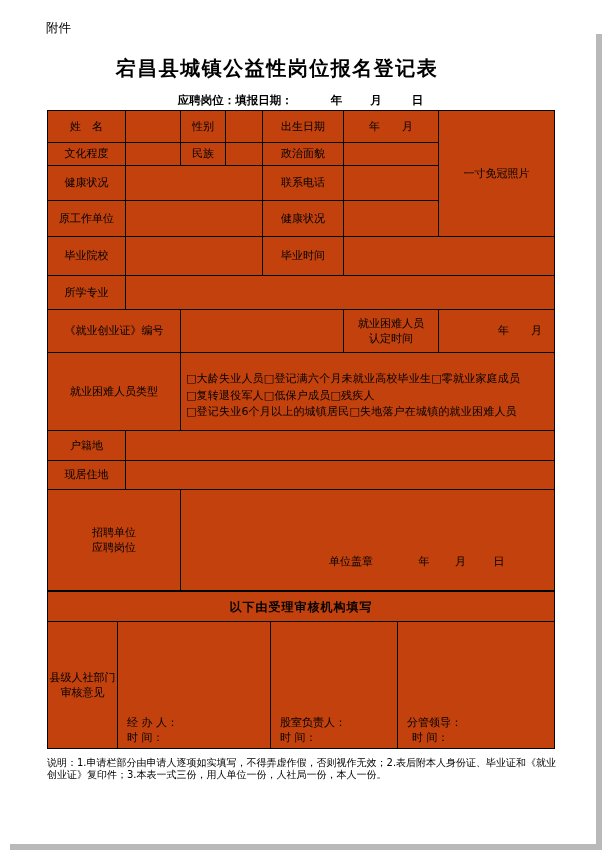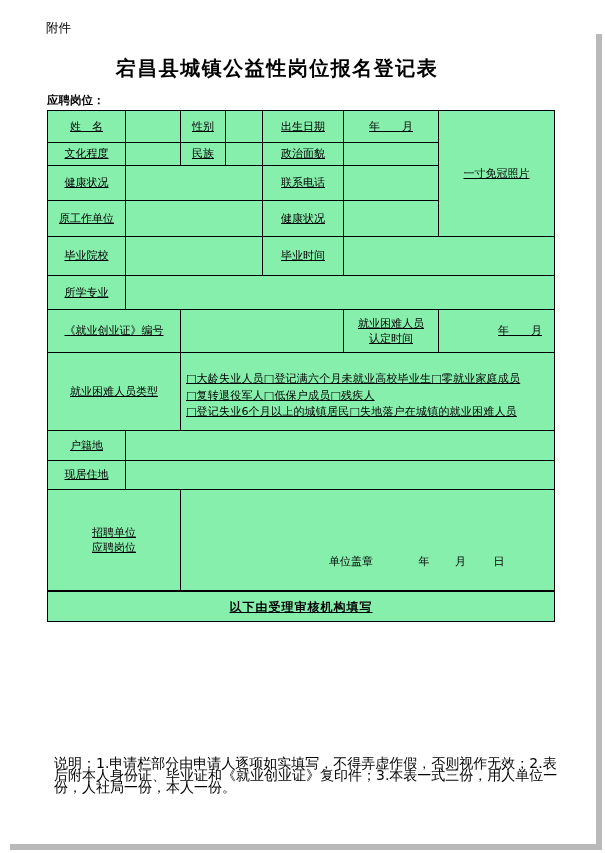--- a/index.html
+++ b/index.html
@@ -9,58 +9,64 @@
     overflow:hidden;
   }
   .scan-edge-right{position:absolute;left:596px;top:34px;width:6px;height:816px;background:#b9b9b9;}
   .scan-edge-bottom{position:absolute;left:10px;top:844px;width:592px;height:6px;background:#b9b9b9;}
 
   .attachment{position:absolute;left:46px;top:20px;font-size:12.5px;}
   .doc-title{position:absolute;left:17px;top:55px;width:520px;text-align:center;
     font-size:20px;font-weight:bold;letter-spacing:1.5px;}
 
   .subheader{position:absolute;left:47px;top:93px;width:507px;display:flex;
-    justify-content:flex-start;font-size:11.5px;font-weight:bold;}
+    justify-content:center;font-size:11.5px;font-weight:bold;}
   .subheader .date-group span{display:inline-block;}
   .subheader .yy{margin-left:34px;}
   .subheader .mm{margin-left:24px;}
   .subheader .dd{margin-left:26px;}
 
-  table{border-collapse:collapse;table-layout:fixed;position:absolute;left:47px;background:#86efac;text-decoration:underline;}
+  table{border-collapse:collapse;table-layout:fixed;position:absolute;left:47px;background:#c2410c;}
   td{border:1px solid #000;font-size:11px;text-align:center;vertical-align:middle;
      padding:0;line-height:14px;overflow:hidden;}
   #main-table{top:110px;width:507px;}
   #review-table{top:591px;width:507px;padding-left:40px;}
 
   .opts{text-align:left;padding:13px 2px 4px 5px;line-height:16.5px;letter-spacing:0.2px;}
   .two-line div{line-height:15px;}
   .seal-cell{position:relative;}
   .seal-line{position:absolute;left:148px;bottom:21px;font-size:11px;}
   .seal-line .yy{margin-left:42px;}
   .seal-line .mm{margin-left:22px;}
   .seal-line .dd{margin-left:24px;}
   .val-right{text-align:right;padding-right:12px;}
   .divider-row td{font-weight:bold;font-size:12px;letter-spacing:1px;}
   .sig-cell{vertical-align:bottom;text-align:left;padding:0 0 3px 9px;line-height:15px;}
   .sig-cell .indent{padding-left:5px;}
 
-  .note{position:absolute;left:47px;top:757px;width:514px;font-size:14px;
-    line-height:12px;text-align:left;margin-left:7px;}
+  .note{position:absolute;left:47px;top:757px;width:514px;font-size:10px;
+    line-height:12px;text-align:left;}
 </style>
 </head>
 <body>
 
 <div class="scan-edge-right"></div>
 <div class="scan-edge-bottom"></div>
 
 <div class="attachment">附件</div>
 <div class="doc-title">宕昌县城镇公益性岗位报名登记表</div>
 
 <div class="subheader">
   <span>应聘岗位：</span>
+  <span class="date-group">
+    <span>填报日期：</span>
+    <span class="yy">年</span>
+    <span class="mm">月</span>
+    <span class="dd">日</span>
+  </span>
 </div>
 
 <table id="main-table">
   <colgroup>
     <col style="width:78px">
       <col style="width:55px">
       <col style="width:45px">
     <col style="width:37px">
       <col style="width:81px">
       <col style="width:95px">
@@ -152,16 +158,34 @@
   <colgroup>
     <col style="width:70px">
       <col style="width:153px">
       <col style="width:127px">
       <col style="width:157px">
   </colgroup>
   <tbody>
       <tr class="divider-row" style="height:30px">
     <td colspan="4">以下由受理审核机构填写</td>
   </tr>
+  <tr style="height:127px">
+    <td class="two-line">
+      <div>县级人社部门</div>
+      <div>审核意见</div>
+    </td>
+    <td class="sig-cell">
+      <div>经 办 人：</div>
+      <div>时 间：</div>
+    </td>
+    <td class="sig-cell">
+      <div>股室负责人：</div>
+      <div>时 间：</div>
+    </td>
+    <td class="sig-cell">
+      <div>分管领导：</div>
+      <div class="indent">时 间：</div>
+    </td>
+  </tr>
 </tbody>
   </table>
 
 <div class="note">说明：1.申请栏部分由申请人逐项如实填写，不得弄虚作假，否则视作无效；2.表后附本人身份证、毕业证和《就业创业证》复印件；3.本表一式三份，用人单位一份，人社局一份，本人一份。</div>
 
 </body></html>

